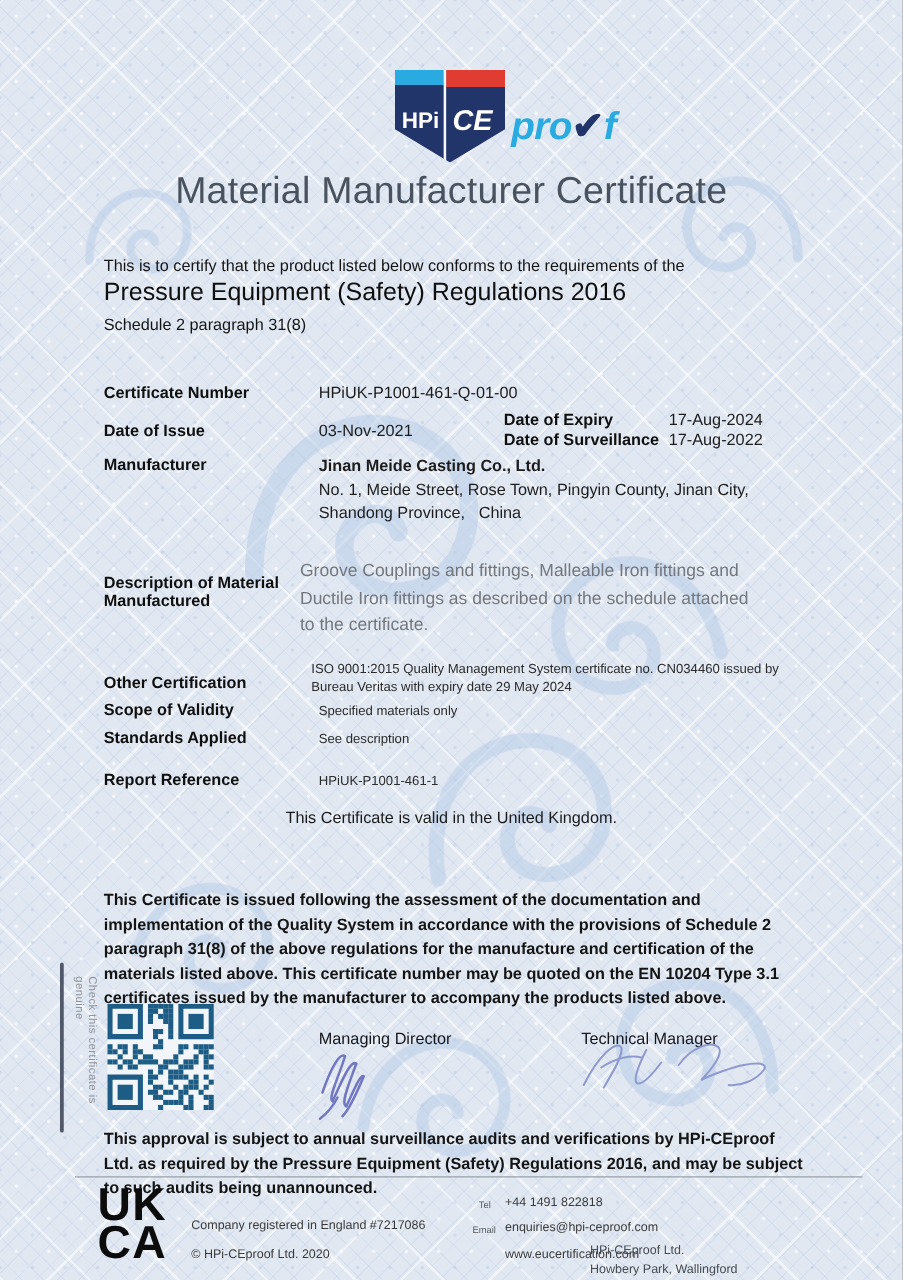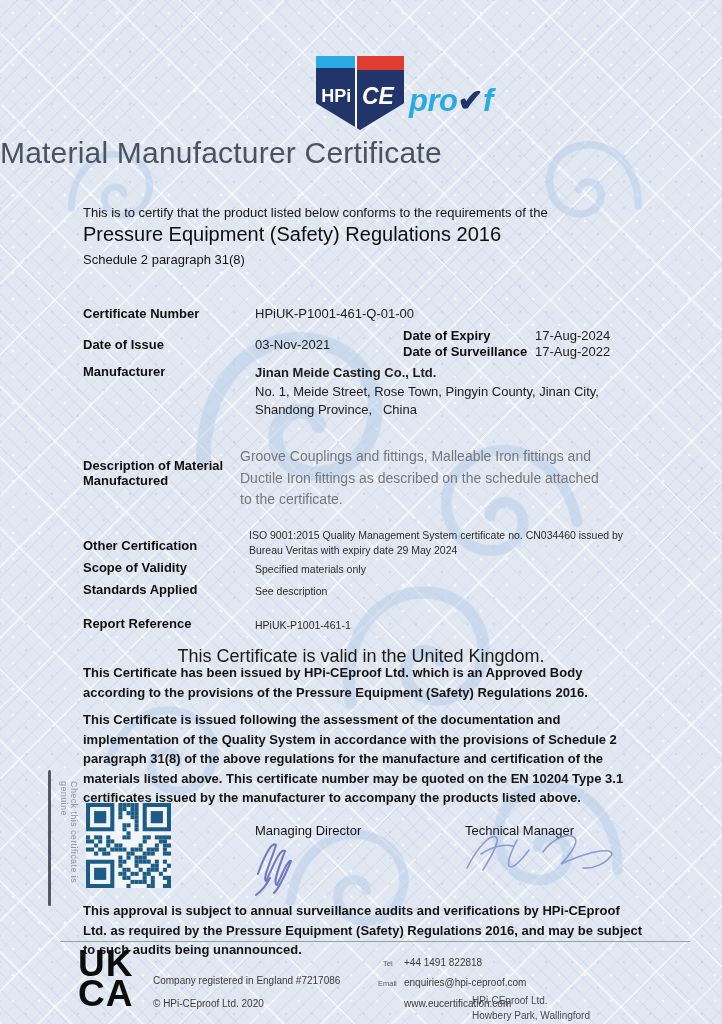--- a/index.html
+++ b/index.html
@@ -30,35 +30,35 @@
   .seg-left  { left:0; width:44%; background:linear-gradient(180deg,#29abe2 0 12px,#22356b 12px); }
   .seg-right { right:0; width:53%; background:linear-gradient(180deg,#e03c31 0 14px,#22356b 14px); }
   .seg-gap { position:absolute; top:0; bottom:0; left:44%; width:3%; background:#f4f7fb; }
   .shield .hpi { position:absolute; left:1px; top:30px; width:44%; text-align:center;
     color:#fff; font-weight:700; font-size:18px; letter-spacing:0; }
   .shield .ce  { position:absolute; right:5px; top:27px; width:48%; text-align:center;
     color:#fff; font-weight:700; font-style:italic; font-size:23px; }
   .proof { margin:26px 0 0 5px; font-size:31px; font-style:italic; font-weight:600; color:#29abe2; letter-spacing:-.5px; }
   .proof .chk { font-style:normal; color:#22356b; font-weight:700; }
 
-  .title { position:absolute; top:136px; left:0; width:100%; 
+  .title { position:absolute; top:136px; left:0; width:100%; text-align:center;
     font-size:30px; font-weight:400; color:#49525f; letter-spacing:.2px; }
 
   .intro    { position:absolute; left:83px; top:205px; font-size:13px; color:#141414; }
   .reg      { position:absolute; left:83px; top:223px; font-size:20px; color:#0e0e0e; }
   .schedule { position:absolute; left:83px; top:252px; font-size:13px; color:#141414; }
 
   .lbl  { position:absolute; font-size:13px; font-weight:700; color:#0f0f0f; }
   .val  { position:absolute; font-size:13px; color:#1c1c1c; }
   .valb { position:absolute; font-size:13px; font-weight:700; color:#1c1c1c; }
   .sval { position:absolute; font-size:10.5px; color:#2b2b2b; line-height:1.45; }
   .grey { position:absolute; font-size:14px; color:#73777d; line-height:1.55; }
   .pre  { white-space:pre-wrap; }
 
-  .center-line { position:absolute; left:0; width:100%; text-align:center; font-size:18px; color:#1a1a1a; }
+  .center-line { position:absolute; left:0; width:100%; text-align:center; font-size:13px; color:#1a1a1a; }
   .para { position:absolute; left:83px; width:562px; font-size:13px; font-weight:700; color:#141414; line-height:1.5; }
 
   .qr-caption { position:absolute; left:59px; top:781px; height:130px;
     writing-mode:vertical-rl; font-size:9px; color:#8d929b; letter-spacing:.4px; }
   .fold-line { position:absolute; left:48px; top:770px; width:3px; height:136px;
     background:rgba(38,48,68,.78); border-radius:2px; }
   .qr { position:absolute; left:85px; top:803px; }
 
   .sig-label { position:absolute; font-size:13px; color:#15151a; }
   .hr { position:absolute; left:60px; top:941px; width:630px; height:1px; background:#9aa0a8; }
@@ -132,21 +132,20 @@
   <div class="lbl" style="left:83px; top:560px;">Scope of Validity</div>
   <div class="sval" style="left:255px; top:562px;">Specified materials only</div>
 
   <div class="lbl" style="left:83px; top:582px;">Standards Applied</div>
   <div class="sval" style="left:255px; top:584px;">See description</div>
 
   <div class="lbl" style="left:83px; top:616px;">Report Reference</div>
   <div class="sval" style="left:255px; top:618px;">HPiUK-P1001-461-1</div>
 
   <div class="center-line" style="top:646px;">This Certificate is valid in the United Kingdom.</div>
-  <div class="para" style="top:663px;">This Certificate has been issued by HPi-CEproof Ltd. which is an Approved Body according to the provisions of the Pressure Equipment (Safety) Regulations 2016.</div>
   <div class="para" style="top:710px;">This Certificate is issued following the assessment of the documentation and implementation of the Quality System in accordance with the provisions of Schedule 2 paragraph 31(8) of the above regulations for the manufacture and certification of the materials listed above. This certificate number may be quoted on the EN 10204 Type 3.1 certificates issued by the manufacturer to accompany the products listed above.</div>
 
   <div class="fold-line"></div>
   <div class="qr-caption">Check this certificate is genuine</div>
   <svg class="qr" width="87" height="85" viewBox="0 0 84 84">
     <rect x="0" y="0" width="84" height="84" fill="#f2f5f9"></rect>
     <g fill="#1d5c84">
       <path d="M0 0h28v28h-28z M4 4v20h20v-20z" fill-rule="evenodd"></path>
       <rect x="8" y="8" width="12" height="12"></rect>
       <path d="M56 0h28v28h-28z M60 4v20h20v-20z" fill-rule="evenodd"></path>

